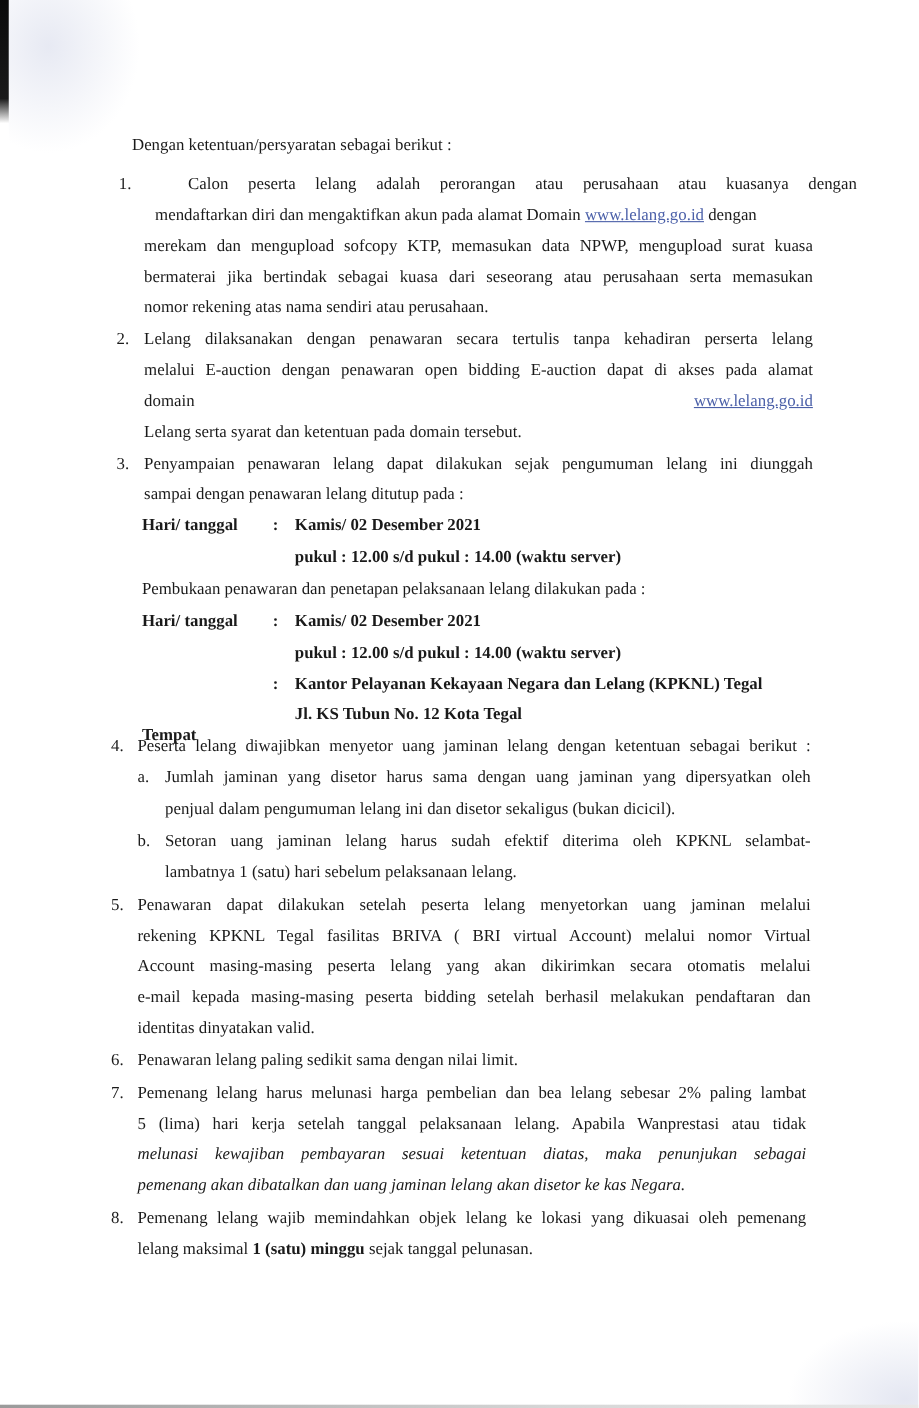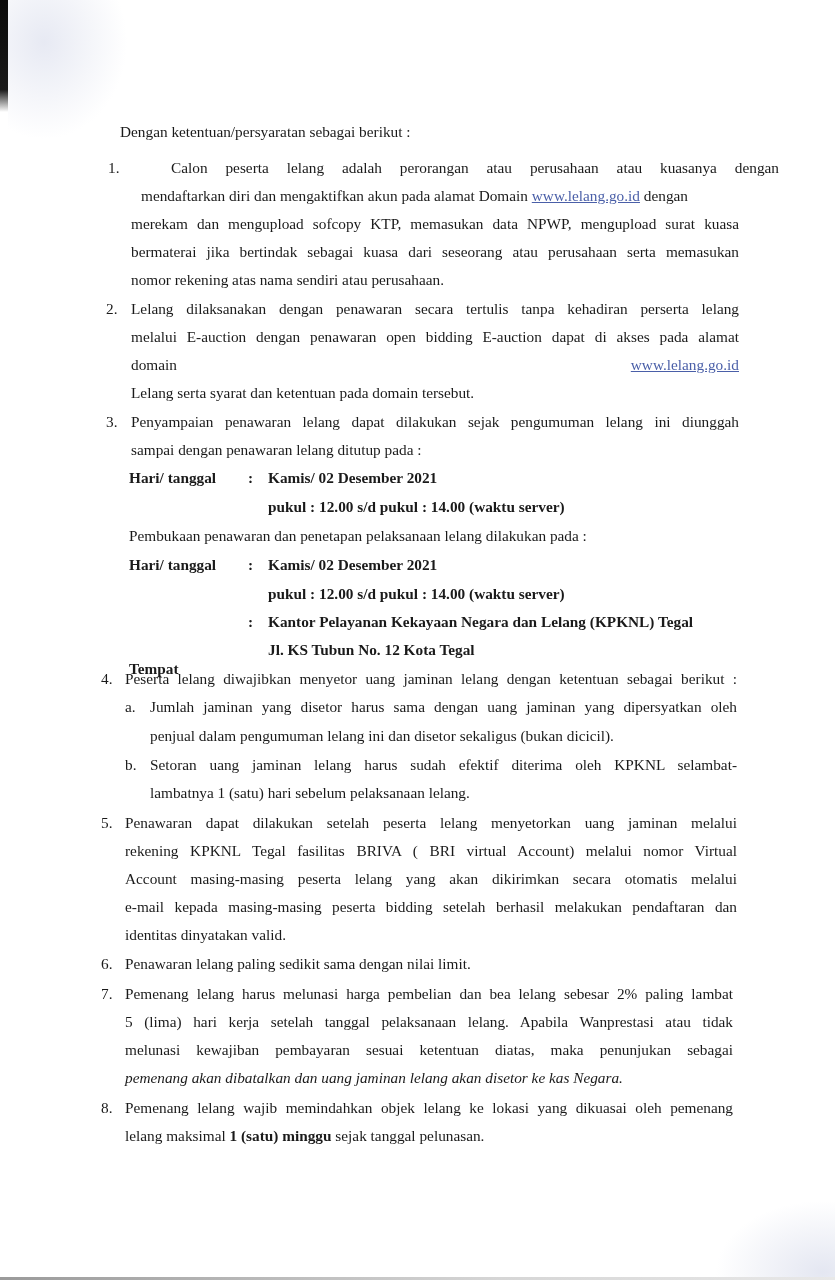--- a/index.html
+++ b/index.html
@@ -130,21 +130,21 @@
 
   <div>
     <div class="num" style="left:101px; top:954px;">6.</div>
     <div class="line" style="left:125px; top:954px;">Penawaran lelang paling sedikit sama dengan nilai limit.</div>
   </div>
 
   <div>
     <div class="num" style="left:101px; top:984px;">7.</div>
     <div class="line just" style="left:125px; top:984px; width:608px;">Pemenang lelang harus melunasi harga pembelian dan bea lelang sebesar 2% paling lambat</div>
     <div class="line just" style="left:125px; top:1012px; width:608px;">5 (lima) hari kerja setelah tanggal pelaksanaan lelang. Apabila Wanprestasi atau tidak</div>
-    <div class="line just" style="left:125px; top:1040px; width:608px;">melunasi kewajiban pembayaran sesuai ketentuan diatas, maka penunjukan sebagai</div>
+    <div class="line just" style="left:125px; top:1040px; width:608px;font-style:italic;">melunasi kewajiban pembayaran sesuai ketentuan diatas, maka penunjukan sebagai</div>
     <div class="line" style="left:125px; top:1068px;font-style:italic;">pemenang akan dibatalkan dan uang jaminan lelang akan disetor ke kas Negara.</div>
   </div>
 
   <div>
     <div class="num" style="left:101px; top:1098px;">8.</div>
     <div class="line just" style="left:125px; top:1098px; width:608px;">Pemenang lelang wajib memindahkan objek lelang ke lokasi yang dikuasai oleh pemenang</div>
     <div class="line" style="left:125px; top:1126px;">
       <span>lelang maksimal</span>
       <span class="b">1 (satu) minggu</span>
       <span>sejak tanggal pelunasan.</span>

